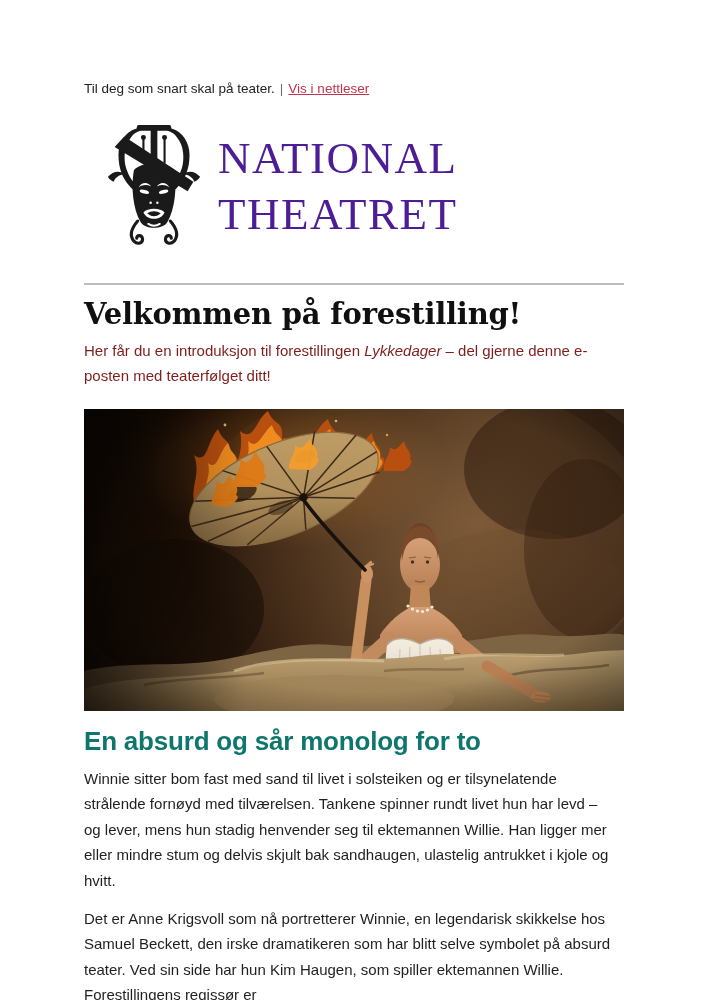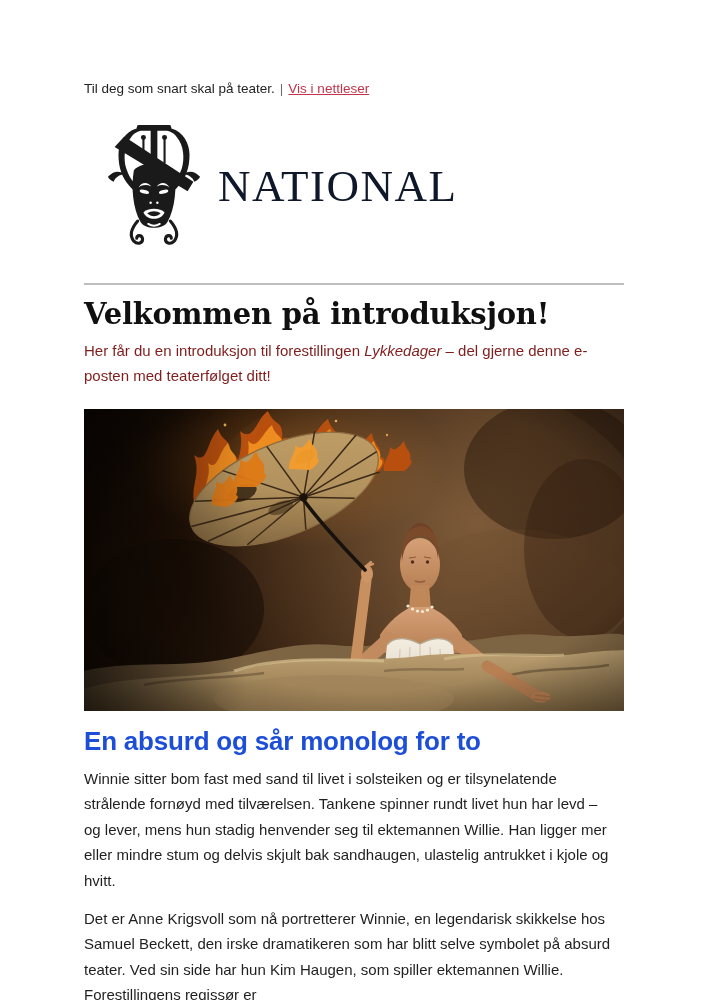--- a/index.html
+++ b/index.html
@@ -4,27 +4,27 @@
 <style>
   html,body{margin:0;padding:0;background:#ffffff;}
   body{width:708px;height:1000px;font-family:"Liberation Sans",sans-serif;color:#1f1f1f;overflow:hidden;}
   .page{position:relative;width:699px;height:1000px;background:#fff;}
   .content{width:540px;margin-left:84px;}
   .preheader{padding-top:80px;font-size:13.5px;line-height:18px;color:#222;}
   .preheader .sep{color:#6e6e6e;margin:0 5px;}
   .preheader a{color:#c5334a;text-decoration:underline;cursor:pointer;}
   .logo-row{margin-top:24px;margin-left:22px;display:flex;align-items:center;}
   .logo-emblem{width:96px;height:127px;flex:0 0 auto;}
-  .logo-text{margin-left:16px;font-family:"Liberation Serif","DejaVu Serif",serif;font-size:45px;line-height:56px;letter-spacing:1.5px;color:#0f172a;font-weight:400;}
+  .logo-text{margin-left:16px;font-family:"Liberation Serif","DejaVu Serif",serif;font-size:45px;line-height:56px;letter-spacing:1.5px;color:#4c1d95;font-weight:400;}
   .divider{margin-top:34px;border-top:2px solid #bdbdbd;height:0;}
   h1.welcome{font-family:"DejaVu Serif","Liberation Serif",serif;font-size:29px;line-height:36px;margin:11px 0 6px 0;color:#101010;font-weight:bold;letter-spacing:-0.2px;}
   .lead{font-size:15px;line-height:25px;margin:0;color:#7f1d1d;}
   .lead .it{font-style:italic;}
   .hero{margin-top:21px;width:540px;height:302px;display:block;cursor:pointer;}
-  h2.article-h{font-size:26px;line-height:31px;margin:15px 0 9px 0;color:#1d4ed8;font-weight:bold;letter-spacing:-0.2px;}
+  h2.article-h{font-size:26px;line-height:31px;margin:15px 0 9px 0;color:#0f766e;font-weight:bold;letter-spacing:-0.2px;}
   p.body-p{font-size:15px;line-height:25.4px;margin:0 12px 13px 0;color:#1f1f1f;}
 </style>
 </head>
 <body>
 
 <div class="page">
   <div class="content">
 
     <div class="preheader">
       <span>Til deg som snart skal på teater.</span><span class="sep">|</span><a>Vis i nettleser</a>
@@ -59,26 +59,27 @@
         </g>
         <path d="M43,95 C47,92 53,92 57,95 C53,99 47,99 43,95 Z" fill="#1a1a1a"></path>
         <path d="M44,106 Q50,110 56,106" stroke="#ffffff" stroke-width="2" fill="none" stroke-linecap="round"></path>
         <g stroke="#1a1a1a" stroke-width="3.2" fill="none" stroke-linecap="round">
           <path d="M33,103 C27,110 24,118 29,124 C33,128 39,126 38,121 C37,117 32,117.5 32,121"></path>
           <path d="M67,103 C73,110 76,118 71,124 C67,128 61,126 62,121 C63,117 68,117.5 68,121"></path>
         </g>
       </svg>
       <div class="logo-text">
         <div>NATIONAL</div>
+        <div>THEATRET</div>
       </div>
     </div>
 
     <div class="divider"></div>
 
-    <h1 class="welcome">Velkommen på introduksjon!</h1>
+    <h1 class="welcome">Velkommen på forestilling!</h1>
 
     <p class="lead"><span>Her får du en introduksjon til forestillingen </span><span class="it">Lykkedager</span><span> – del gjerne denne e-posten med teaterfølget ditt!</span></p>
 
     <svg class="hero" viewBox="0 0 540 302" preserveAspectRatio="none" role="img">
       <defs>
         <linearGradient id="bg" x1="0" y1="0" x2="1" y2="0.25">
           <stop offset="0" stop-color="#0e0703"></stop>
             <stop offset="0.28" stop-color="#221207"></stop>
           <stop offset="0.55" stop-color="#3a2413"></stop>
             <stop offset="0.78" stop-color="#553a22"></stop>

